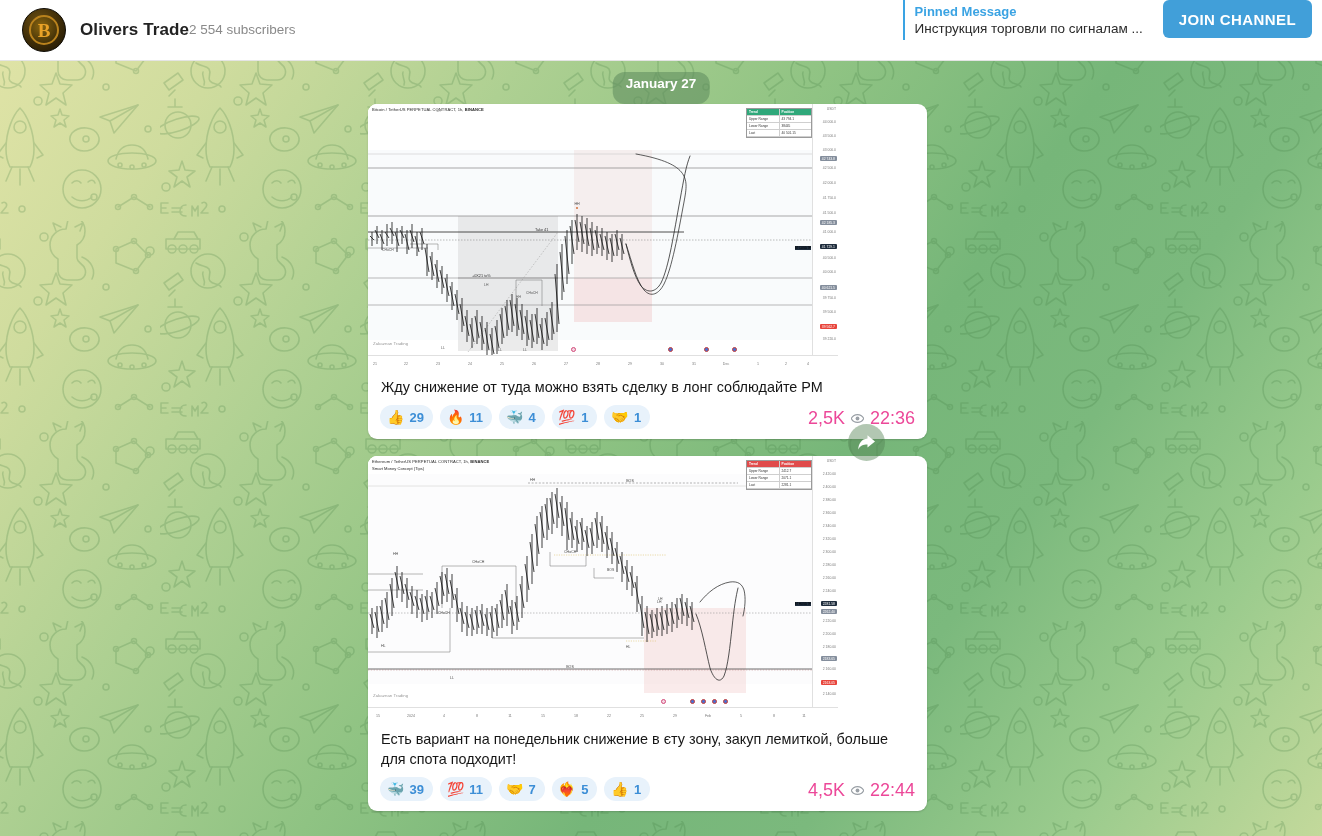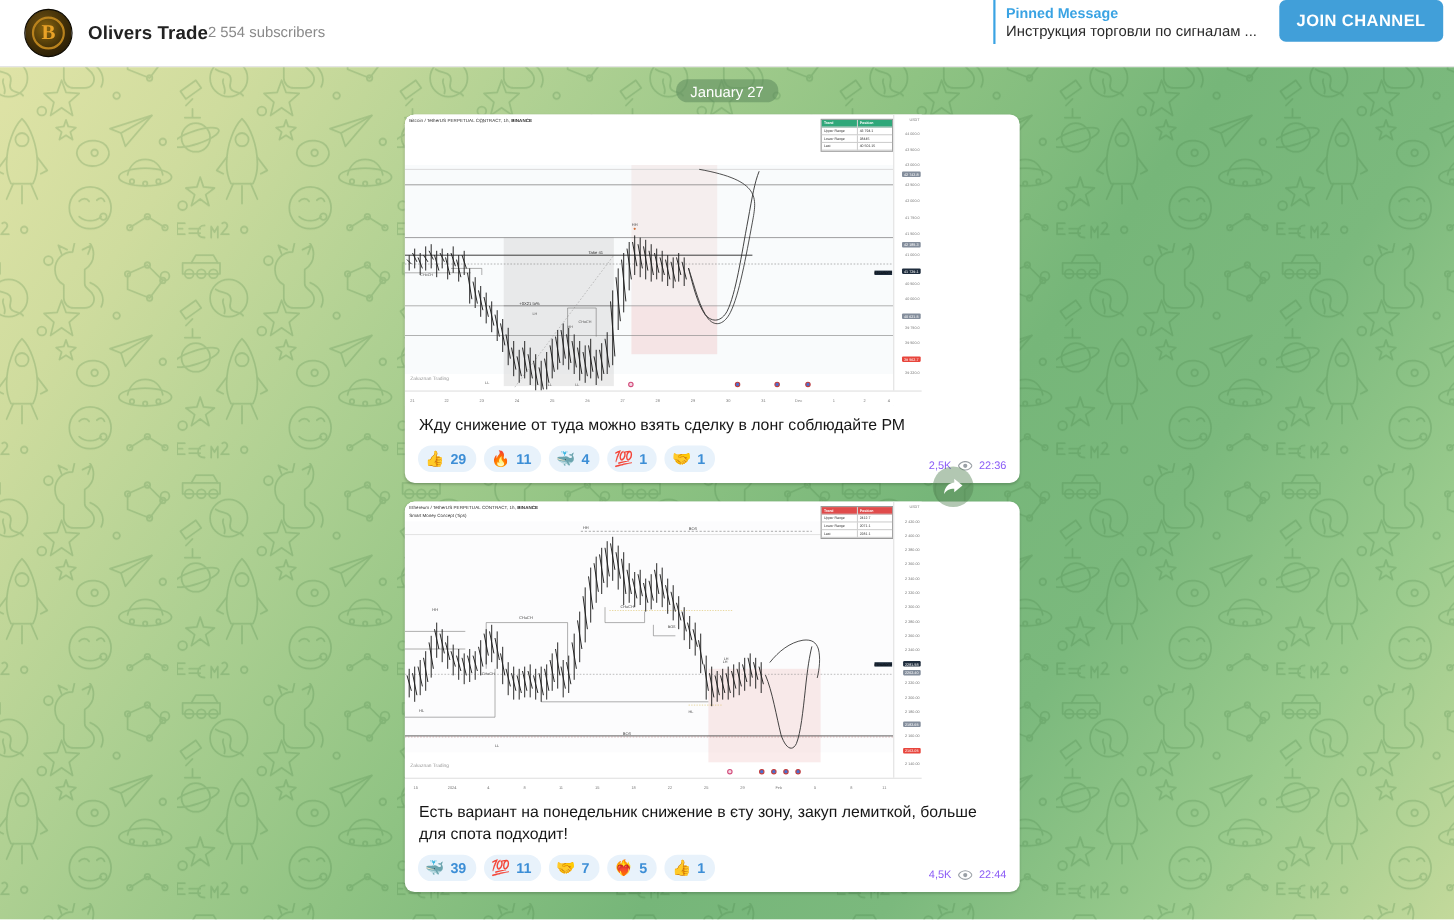--- a/index.html
+++ b/index.html
@@ -118,22 +118,22 @@
     width: 1322px; height: 775px;
     z-index: 10;
   }
   #date-badge {
     position: absolute;
     top: 11px; left: 50%;
     transform: translateX(-50%);
     background: rgba(92,139,92,0.55);
     color: #ffffff;
     font-size: 13.5px;
-    font-weight: normal;
-    padding: 4px 13px 2px;
+    font-weight: bold;
+    padding: 4px 13px 13px;
     border-radius: 12px;
     white-space: nowrap;
   }
 
   .bubble {
     position: absolute;
     left: 368px;
     width: 559px;
     background: #ffffff;
     border-radius: 9px;
@@ -165,22 +165,22 @@
     height: 24px;
     padding: 0 9px 0 7px;
     cursor: pointer;
   }
   .reaction .emo { font-size: 14px; line-height: 1; }
   .reaction .cnt { font-size: 13px; color: #3c8ed6; font-weight: bold; }
   .meta {
     margin-left: auto;
     display: flex;
     gap: 6px;
-    font-size: 10px;
-    color: #8b5cf6;
+    font-size: 18px;
+    color: #ec4899;
     padding-left: 10px;
     align-self: flex-end;
   }
   .meta .eye { display: inline-flex; align-items: center; }
 
   
   .chart {
     position: relative;
     width: 470px;
     height: 265px;

